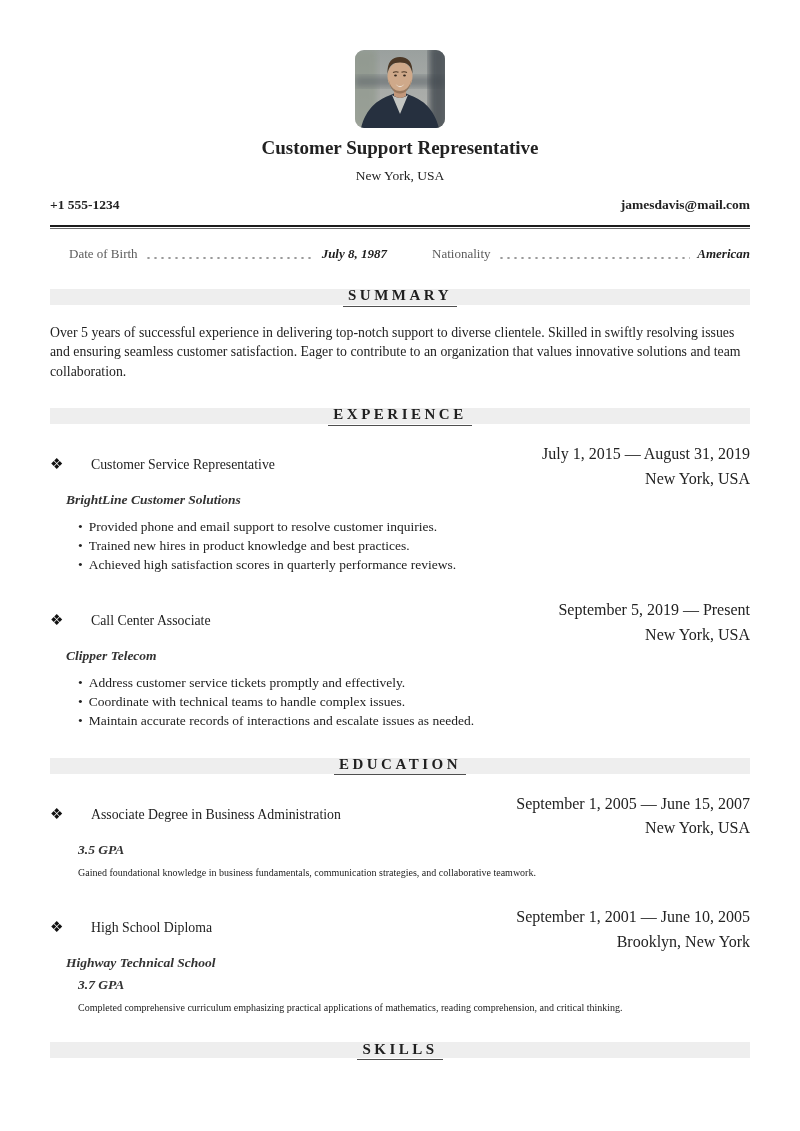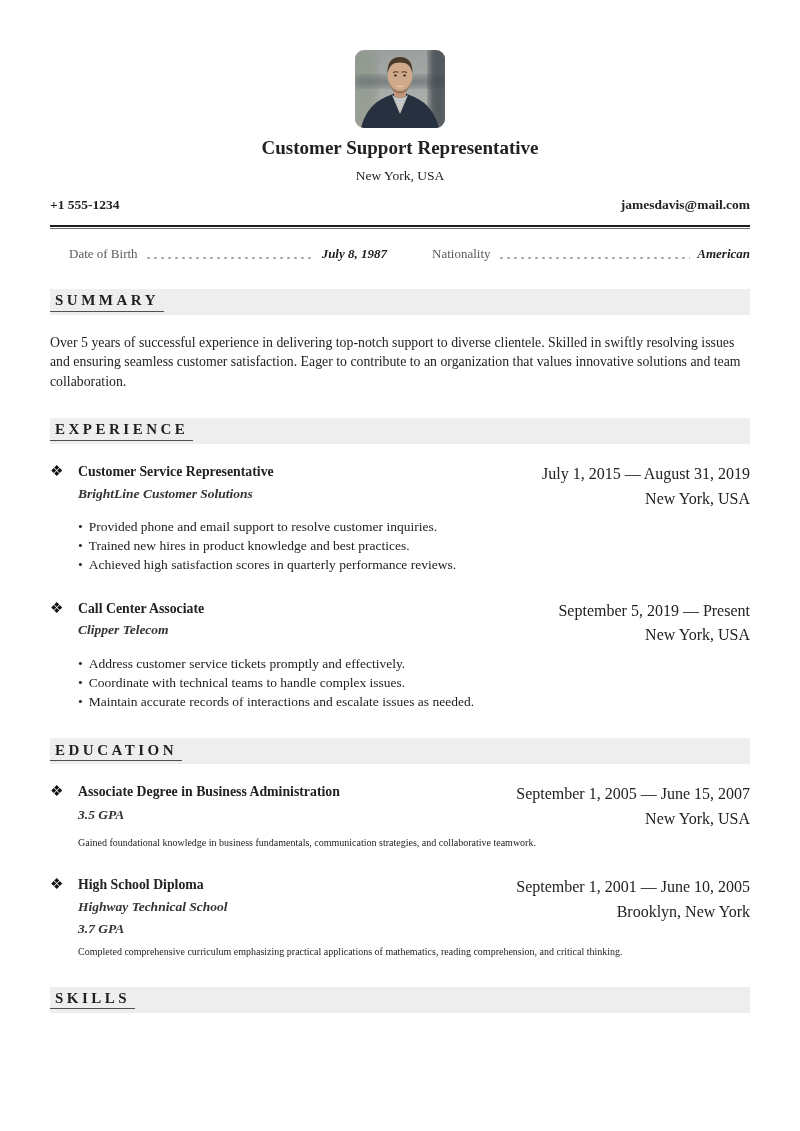--- a/index.html
+++ b/index.html
@@ -25,34 +25,34 @@
   
   .info-row { display: grid; grid-template-columns: 1fr 1fr; column-gap: 26px; margin-top: 17px; }
   .leader-row { display: flex; align-items: baseline; font-size: 13px; }
   .leader-label { color: #5c5c5c; white-space: nowrap; margin-left: 19px; }
   .leader-dots { flex: 1 1 auto; height: 2px; align-self: flex-end; margin: 0 7px 3px 7px;
     background-image: radial-gradient(circle, #9a9a9a 1px, transparent 1.3px);
     background-size: 7px 2px; background-repeat: repeat-x; background-position: left center; }
   .leader-value { font-weight: bold; font-style: italic; white-space: nowrap; color: #1e1e1e; }
 
   
-  .section-band { margin-top: 27px; background: #eeeeee; height: 26px; display: flex; align-items: center; }
+  .section-band { margin-top: 27px; background: #eeeeee; height: 16px; display: flex; align-items: center; justify-content: center; }
   .section-title { font-size: 15px; font-weight: bold; letter-spacing: 3.5px; color: #1f1f1f;
     border-bottom: 1.5px solid #4f4f4f; padding: 0 5px 2px 5px; line-height: 1.1; }
 
   .summary-text { margin-top: 18px; font-size: 13.8px; line-height: 1.4; color: #222; }
 
   
   .entry { margin-top: 19px; }
   .entry + .entry { margin-top: 25px; }
   .entry-head { display: flex; justify-content: space-between; align-items: flex-start; }
   .role-line { display: flex; align-items: baseline; }
   .diamond { font-family: "DejaVu Sans", sans-serif; font-size: 15px; color: #111; width: 28px; flex: 0 0 28px; line-height: 1; }
-  .role { font-size: 13.8px; font-weight: bold; margin: 0; line-height: 1.35; }
-  .org { font-size: 13.5px; font-weight: bold; font-style: italic; color: #333; margin: 3px 0 0 28px; line-height: 1.35; }
+  .role { font-size: 13.8px; font-weight: normal; margin: 13px; line-height: 1.35; }
+  .org { font-size: 13.5px; font-weight: bold; font-style: italic; color: #333; margin: 3px 0 0 16px; line-height: 1.35; }
   .gpa { font-size: 13.5px; font-weight: bold; font-style: italic; color: #333; margin: 4px 0 0 28px; line-height: 1.35; }
   .entry-right { text-align: right; font-size: 16px; line-height: 1.35; white-space: nowrap; }
   .entry-right .loc { margin-top: 3px; }
   .bullets { list-style: none; margin: 8px 0 0 28px; padding: 0; font-size: 13.5px; line-height: 1.42; }
   .bullets li::before { content: "\2022"; margin-right: 6px; }
   .entry-desc { margin: 7px 0 0 28px; font-size: 10px; line-height: 1.45; max-width: 545px; }
 </style>
 </head>
 <body>
 

